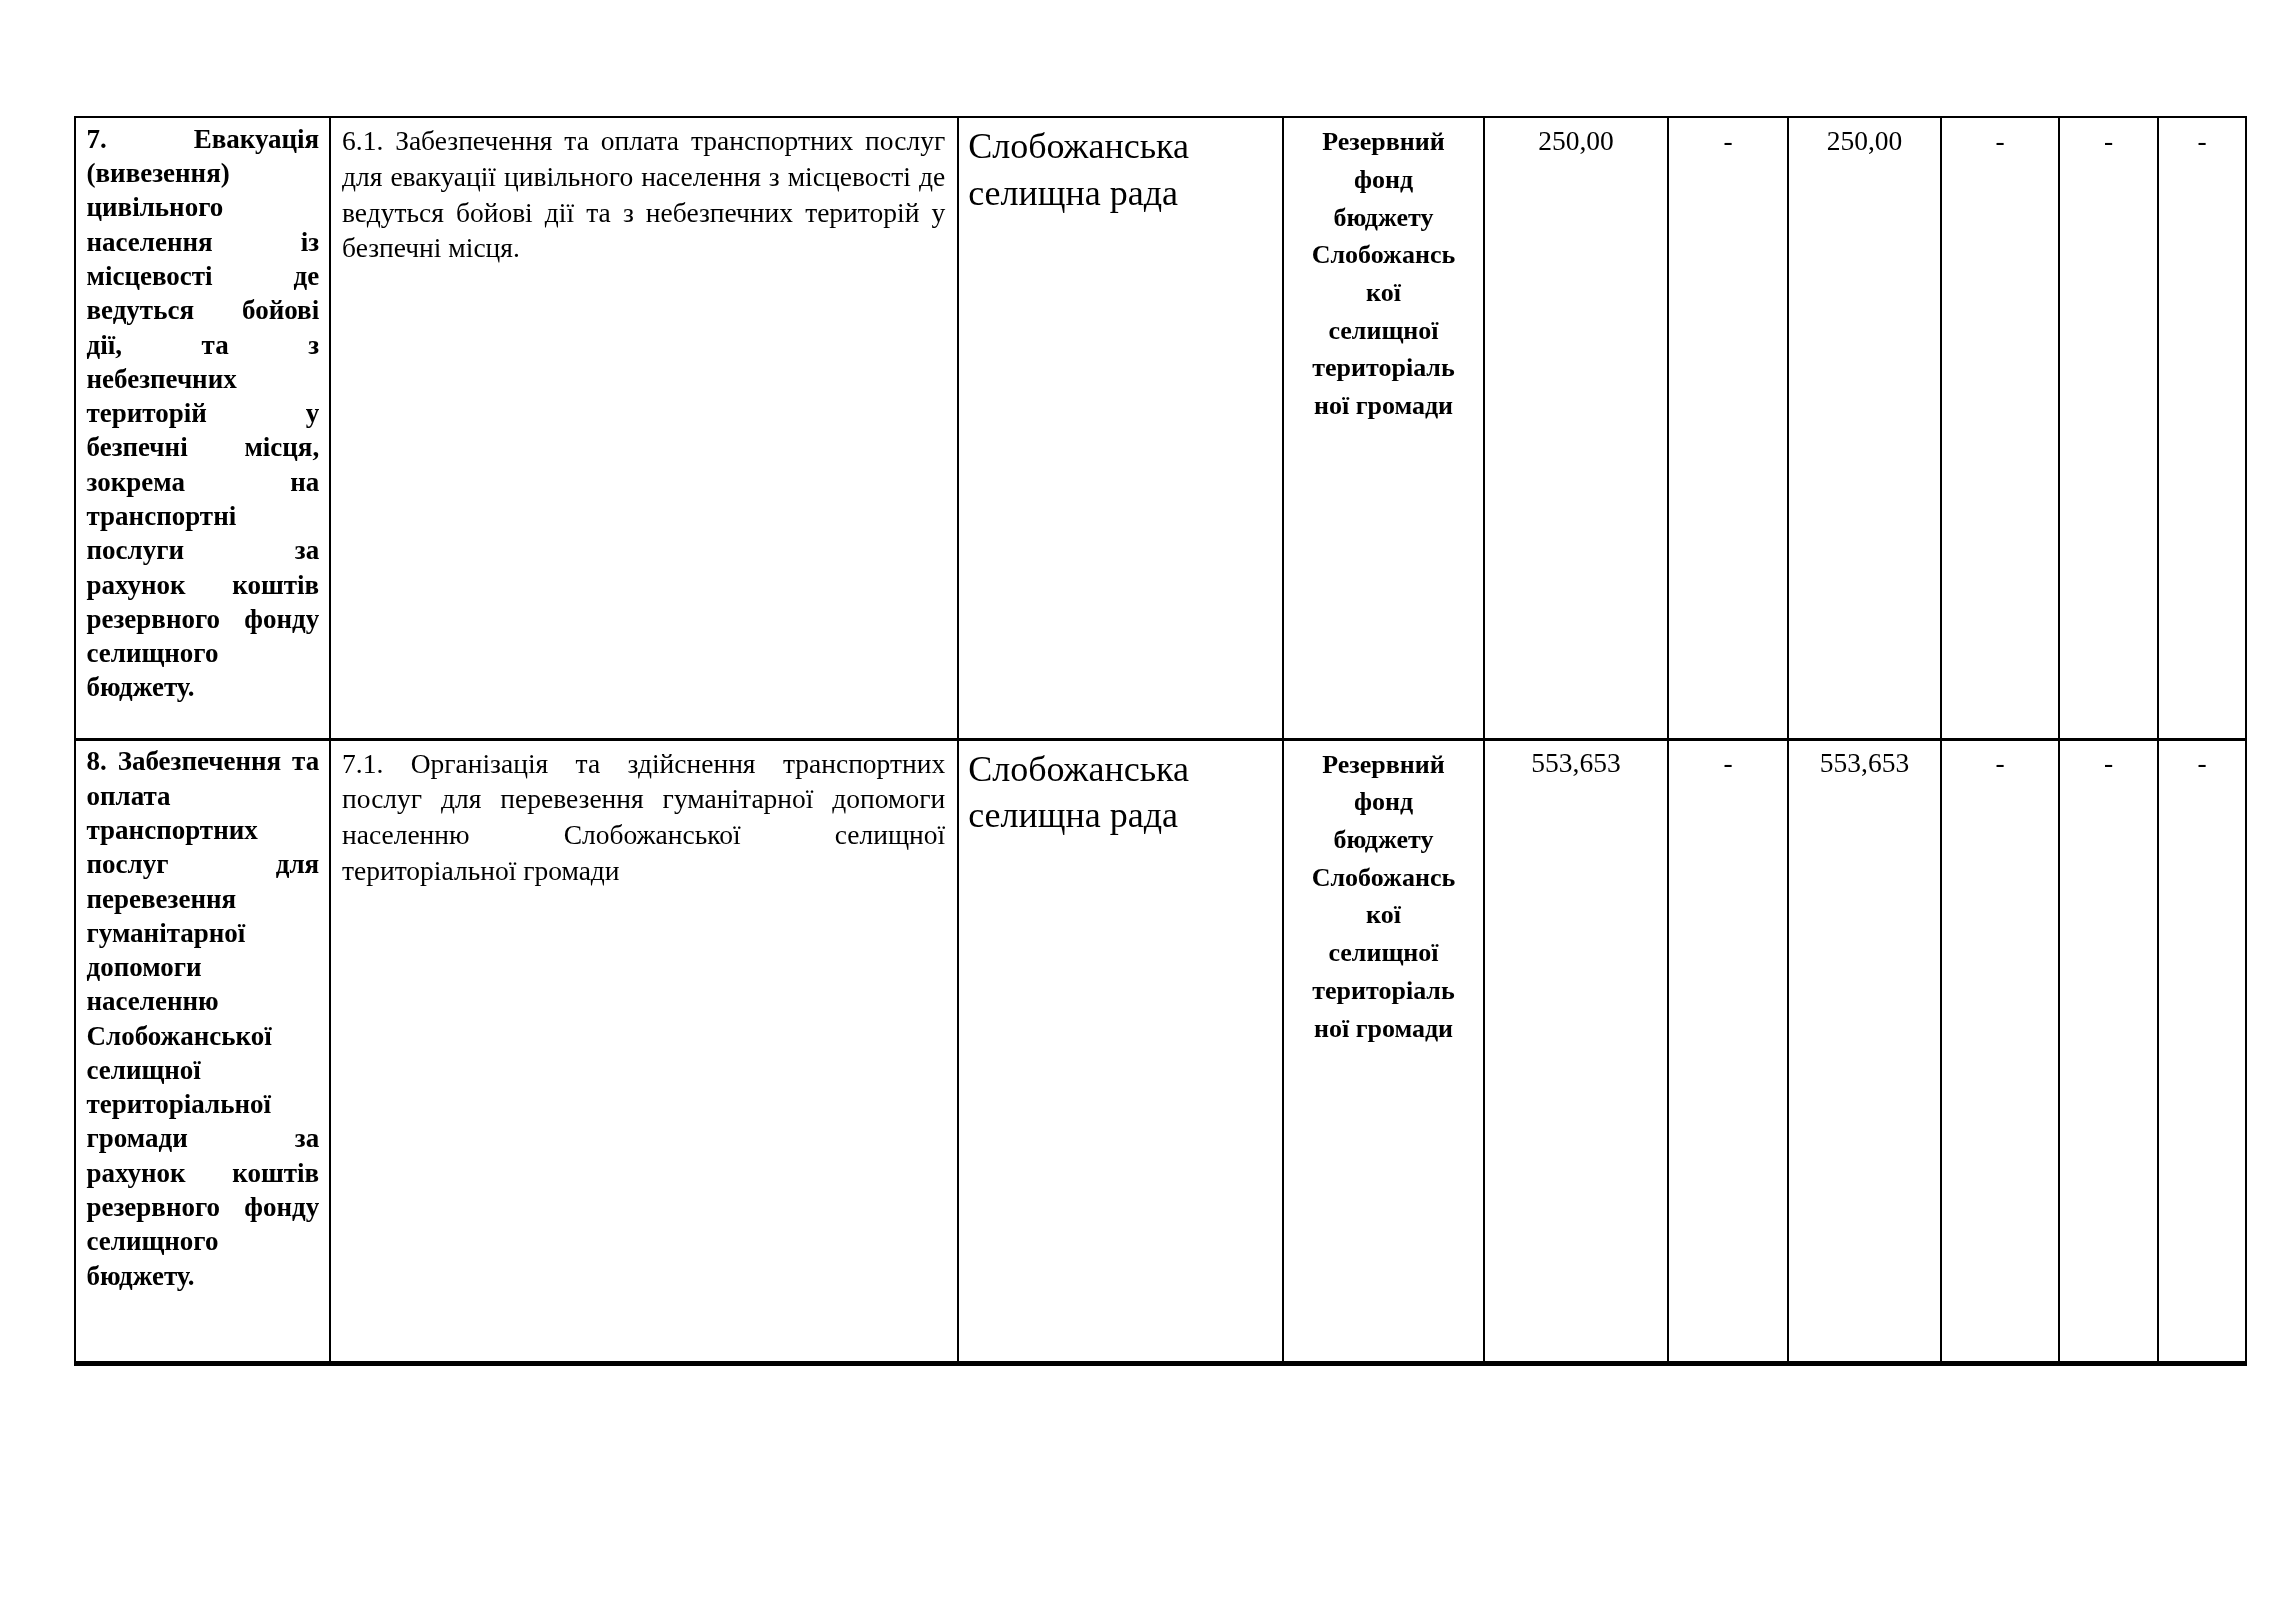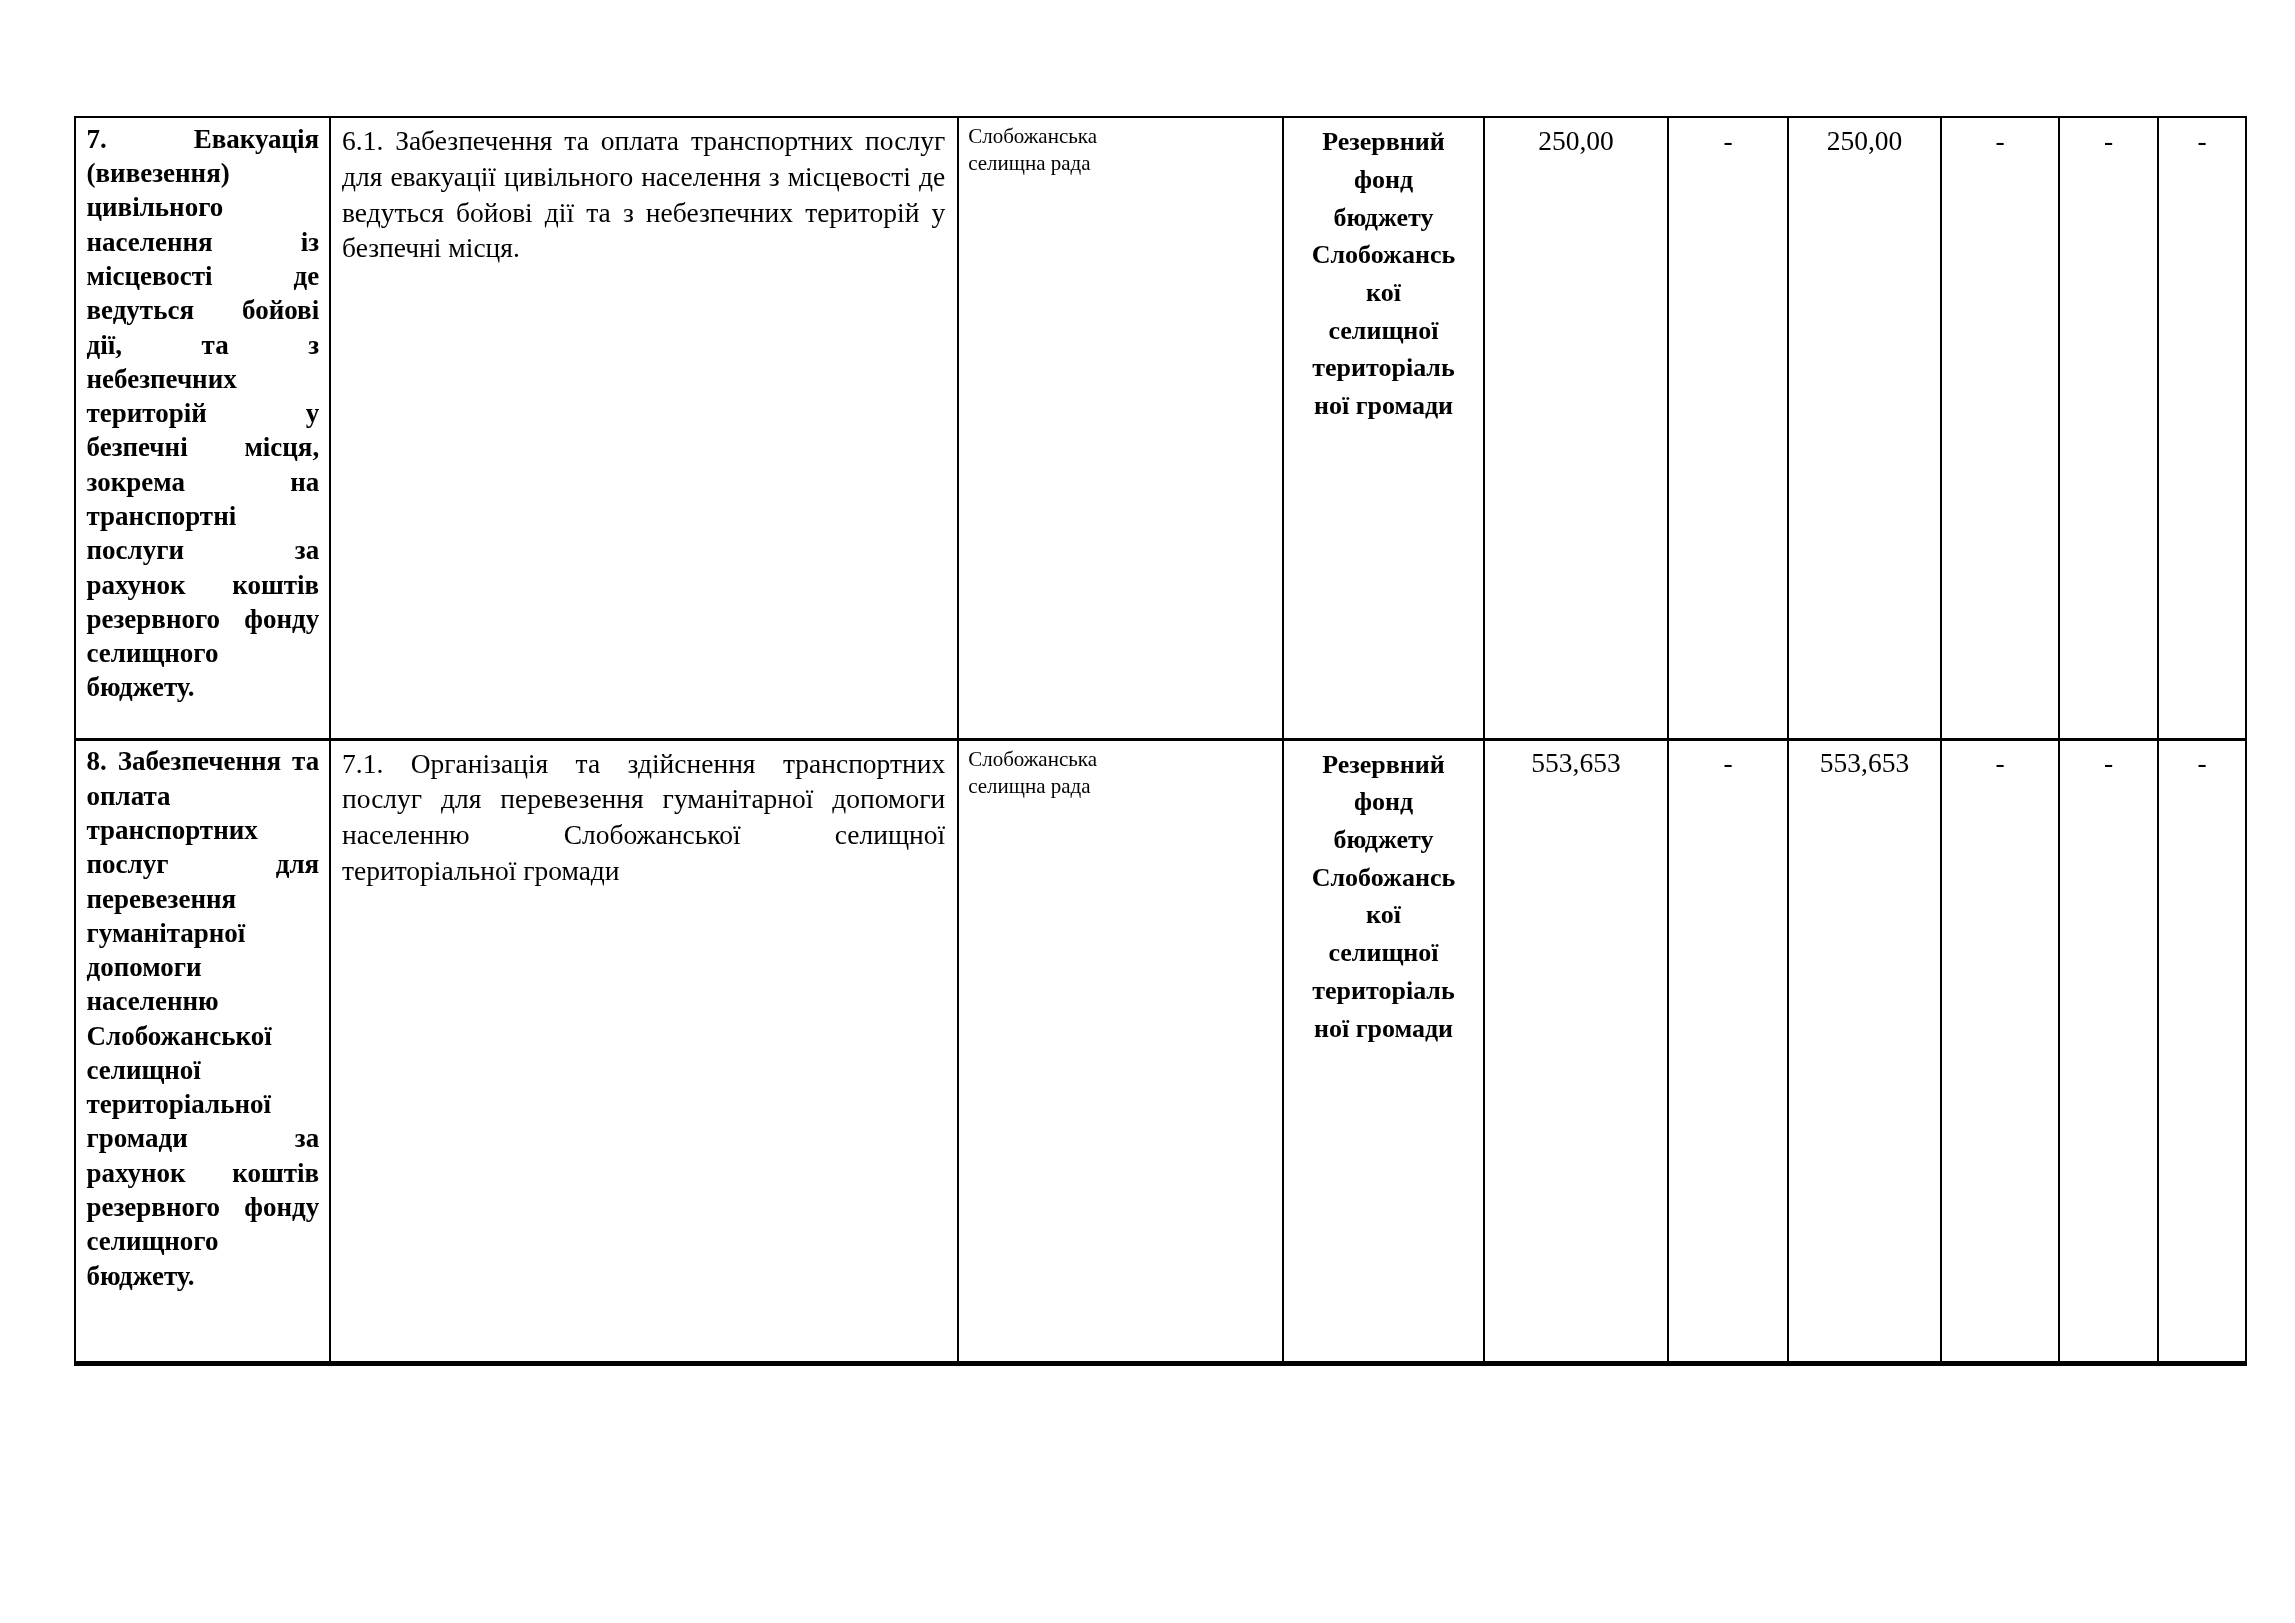--- a/index.html
+++ b/index.html
@@ -59,21 +59,21 @@
   .cell-measure {
     font-weight: normal;
     font-size: 27.5px;
     line-height: 1.3;
     text-align: justify;
     text-align-last: left;
     padding: 5.2px 11.8px 2.6px 11px;
   }
   .cell-executor {
     font-weight: normal;
-    font-size: 21px;
+    font-size: 36px;
     line-height: 1.3;
     white-space: pre-line;
     text-align: left;
     padding: 5.2px 6.5px 2.6px 9.2px;
   }
   .cell-funding {
     font-weight: bold;
     font-size: 26px;
     line-height: 1.45;
     white-space: pre-line;

